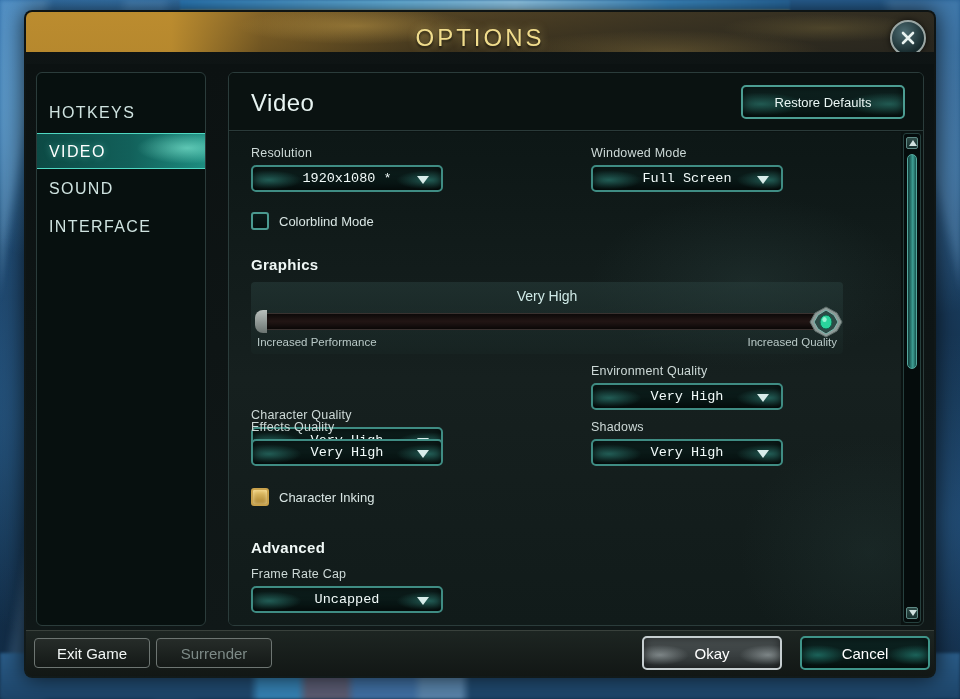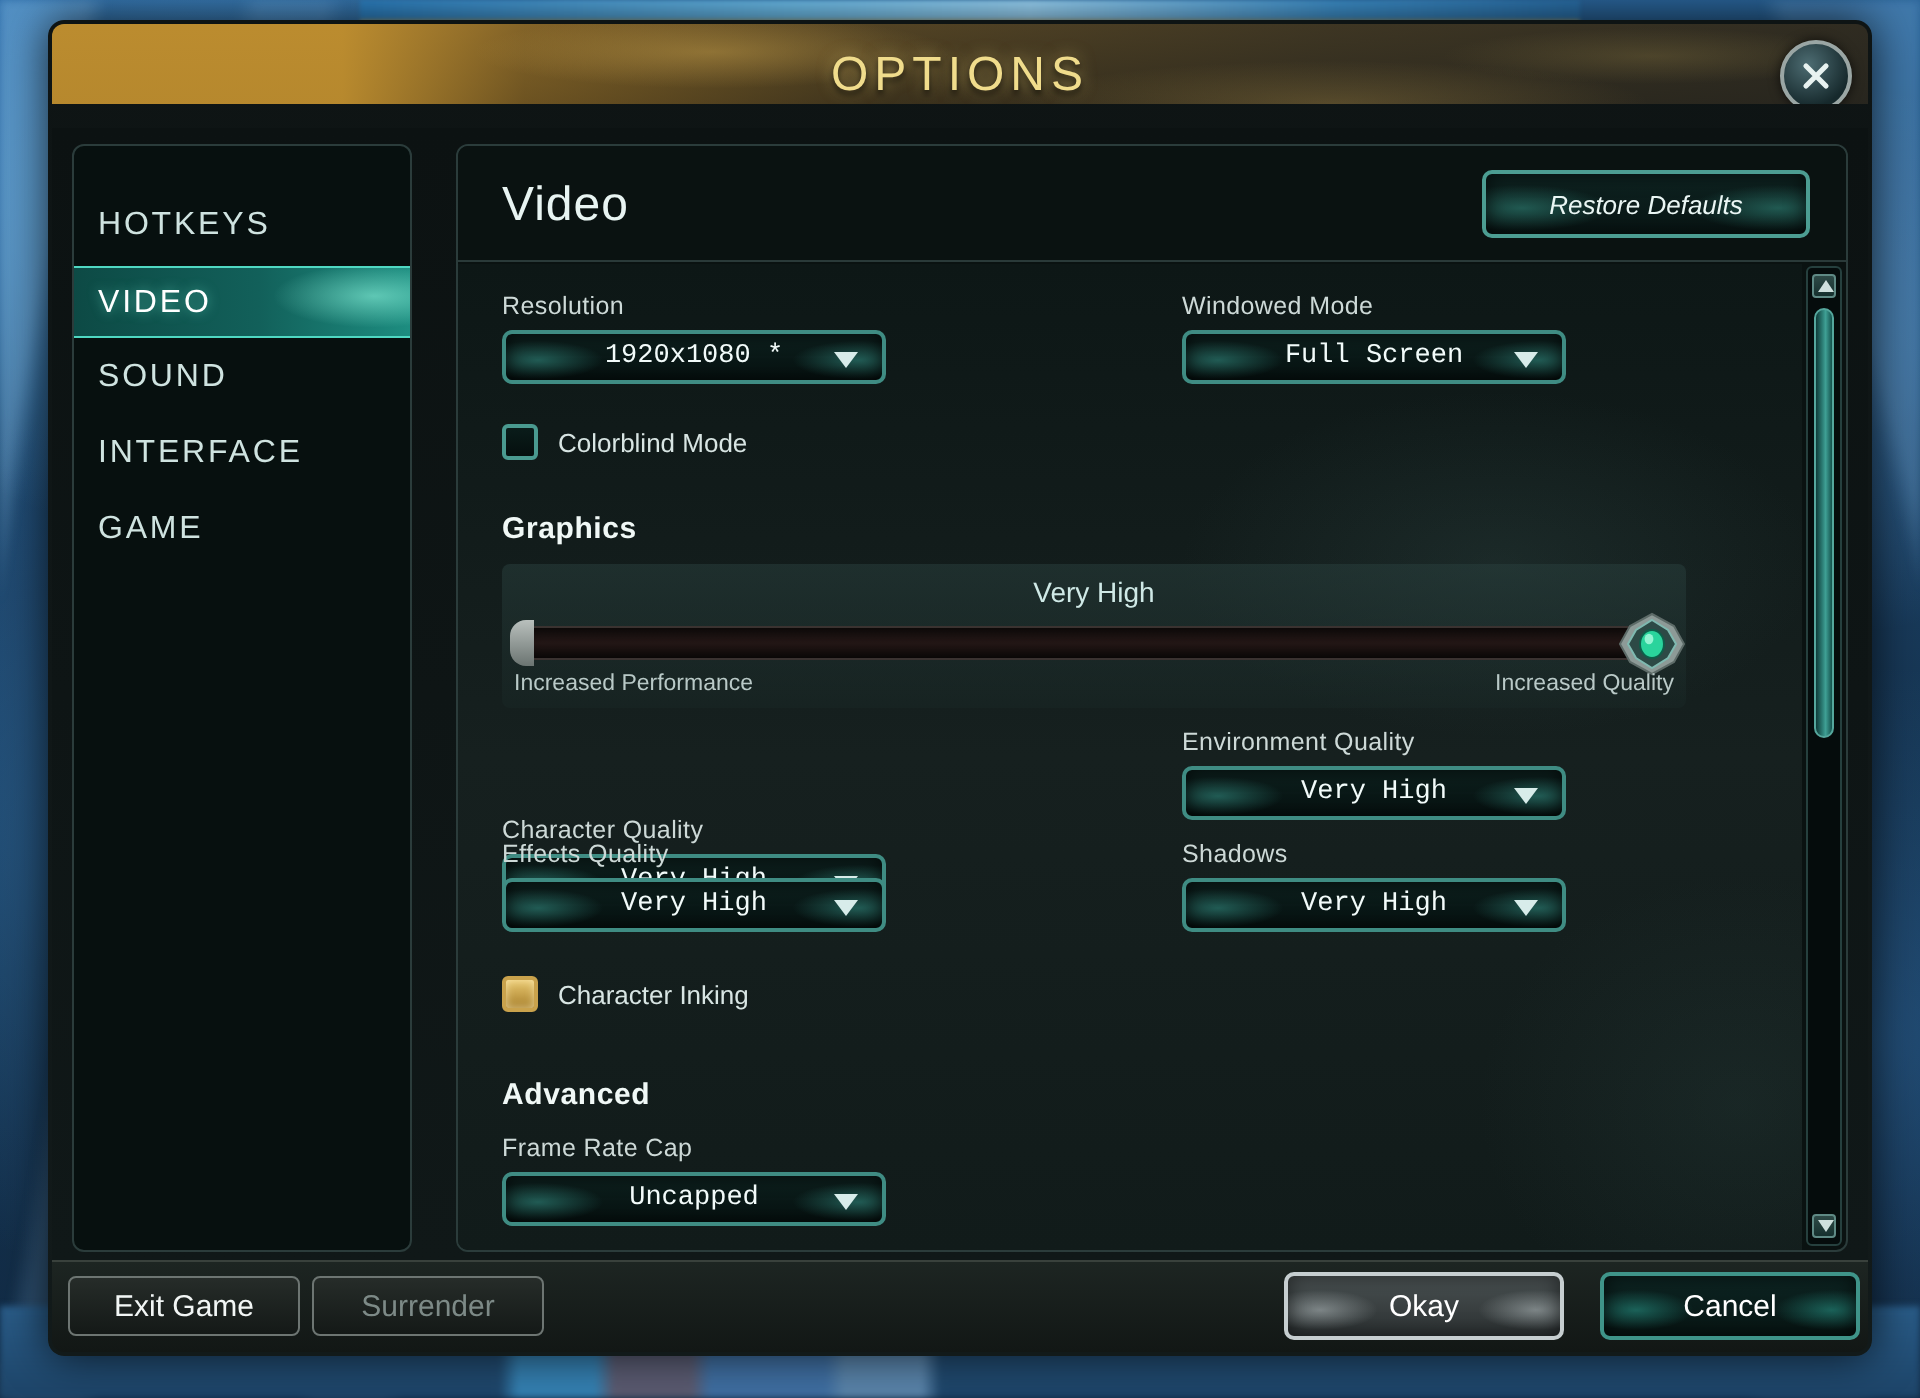--- a/index.html
+++ b/index.html
@@ -161,21 +161,20 @@
     border-radius: 5px;
     border: 2px solid #4c9d92;
     background:
       radial-gradient(ellipse 60px 16px at 18px 17px, rgba(40,110,100,.75), transparent 72%),
       radial-gradient(ellipse 60px 16px at 146px 17px, rgba(40,110,100,.75), transparent 72%),
       linear-gradient(180deg,#0e2321,#081514);
     color: #eaf6f4; font-size: 13px;
     display: flex; align-items: center; justify-content: center;
     cursor: pointer;
     box-shadow: inset 0 0 10px rgba(0,0,0,.7);
-    font-style: italic;
   }
 
   .scroll-area {
     position: absolute; left: 0; right: 22px; top: 59px; bottom: 0;
     padding: 14px 0 0 22px;
     background: linear-gradient(180deg,#0d1716 0%,#16201f 50%,#111b1a 100%);
     overflow: hidden;
   }
   .scroll-area::before {
     content:""; position:absolute; inset:0;
@@ -365,21 +364,20 @@
 
     <div class="sidebar">
       <div class="nav-item">HOTKEYS</div>
       <div class="nav-gap"></div>
       <div class="nav-item active">VIDEO</div>
       <div class="nav-gap"></div>
       <div class="nav-item">SOUND</div>
       <div class="nav-gap"></div>
       <div class="nav-item">INTERFACE</div>
       <div class="nav-gap"></div>
-      <div class="nav-item">GAME</div>
     </div>
 
     <div class="main">
 
       <div class="main-head">
         <div class="main-title">Video</div>
         <div class="restore-btn">Restore Defaults</div>
       </div>
 
       <div class="scroll-area">

